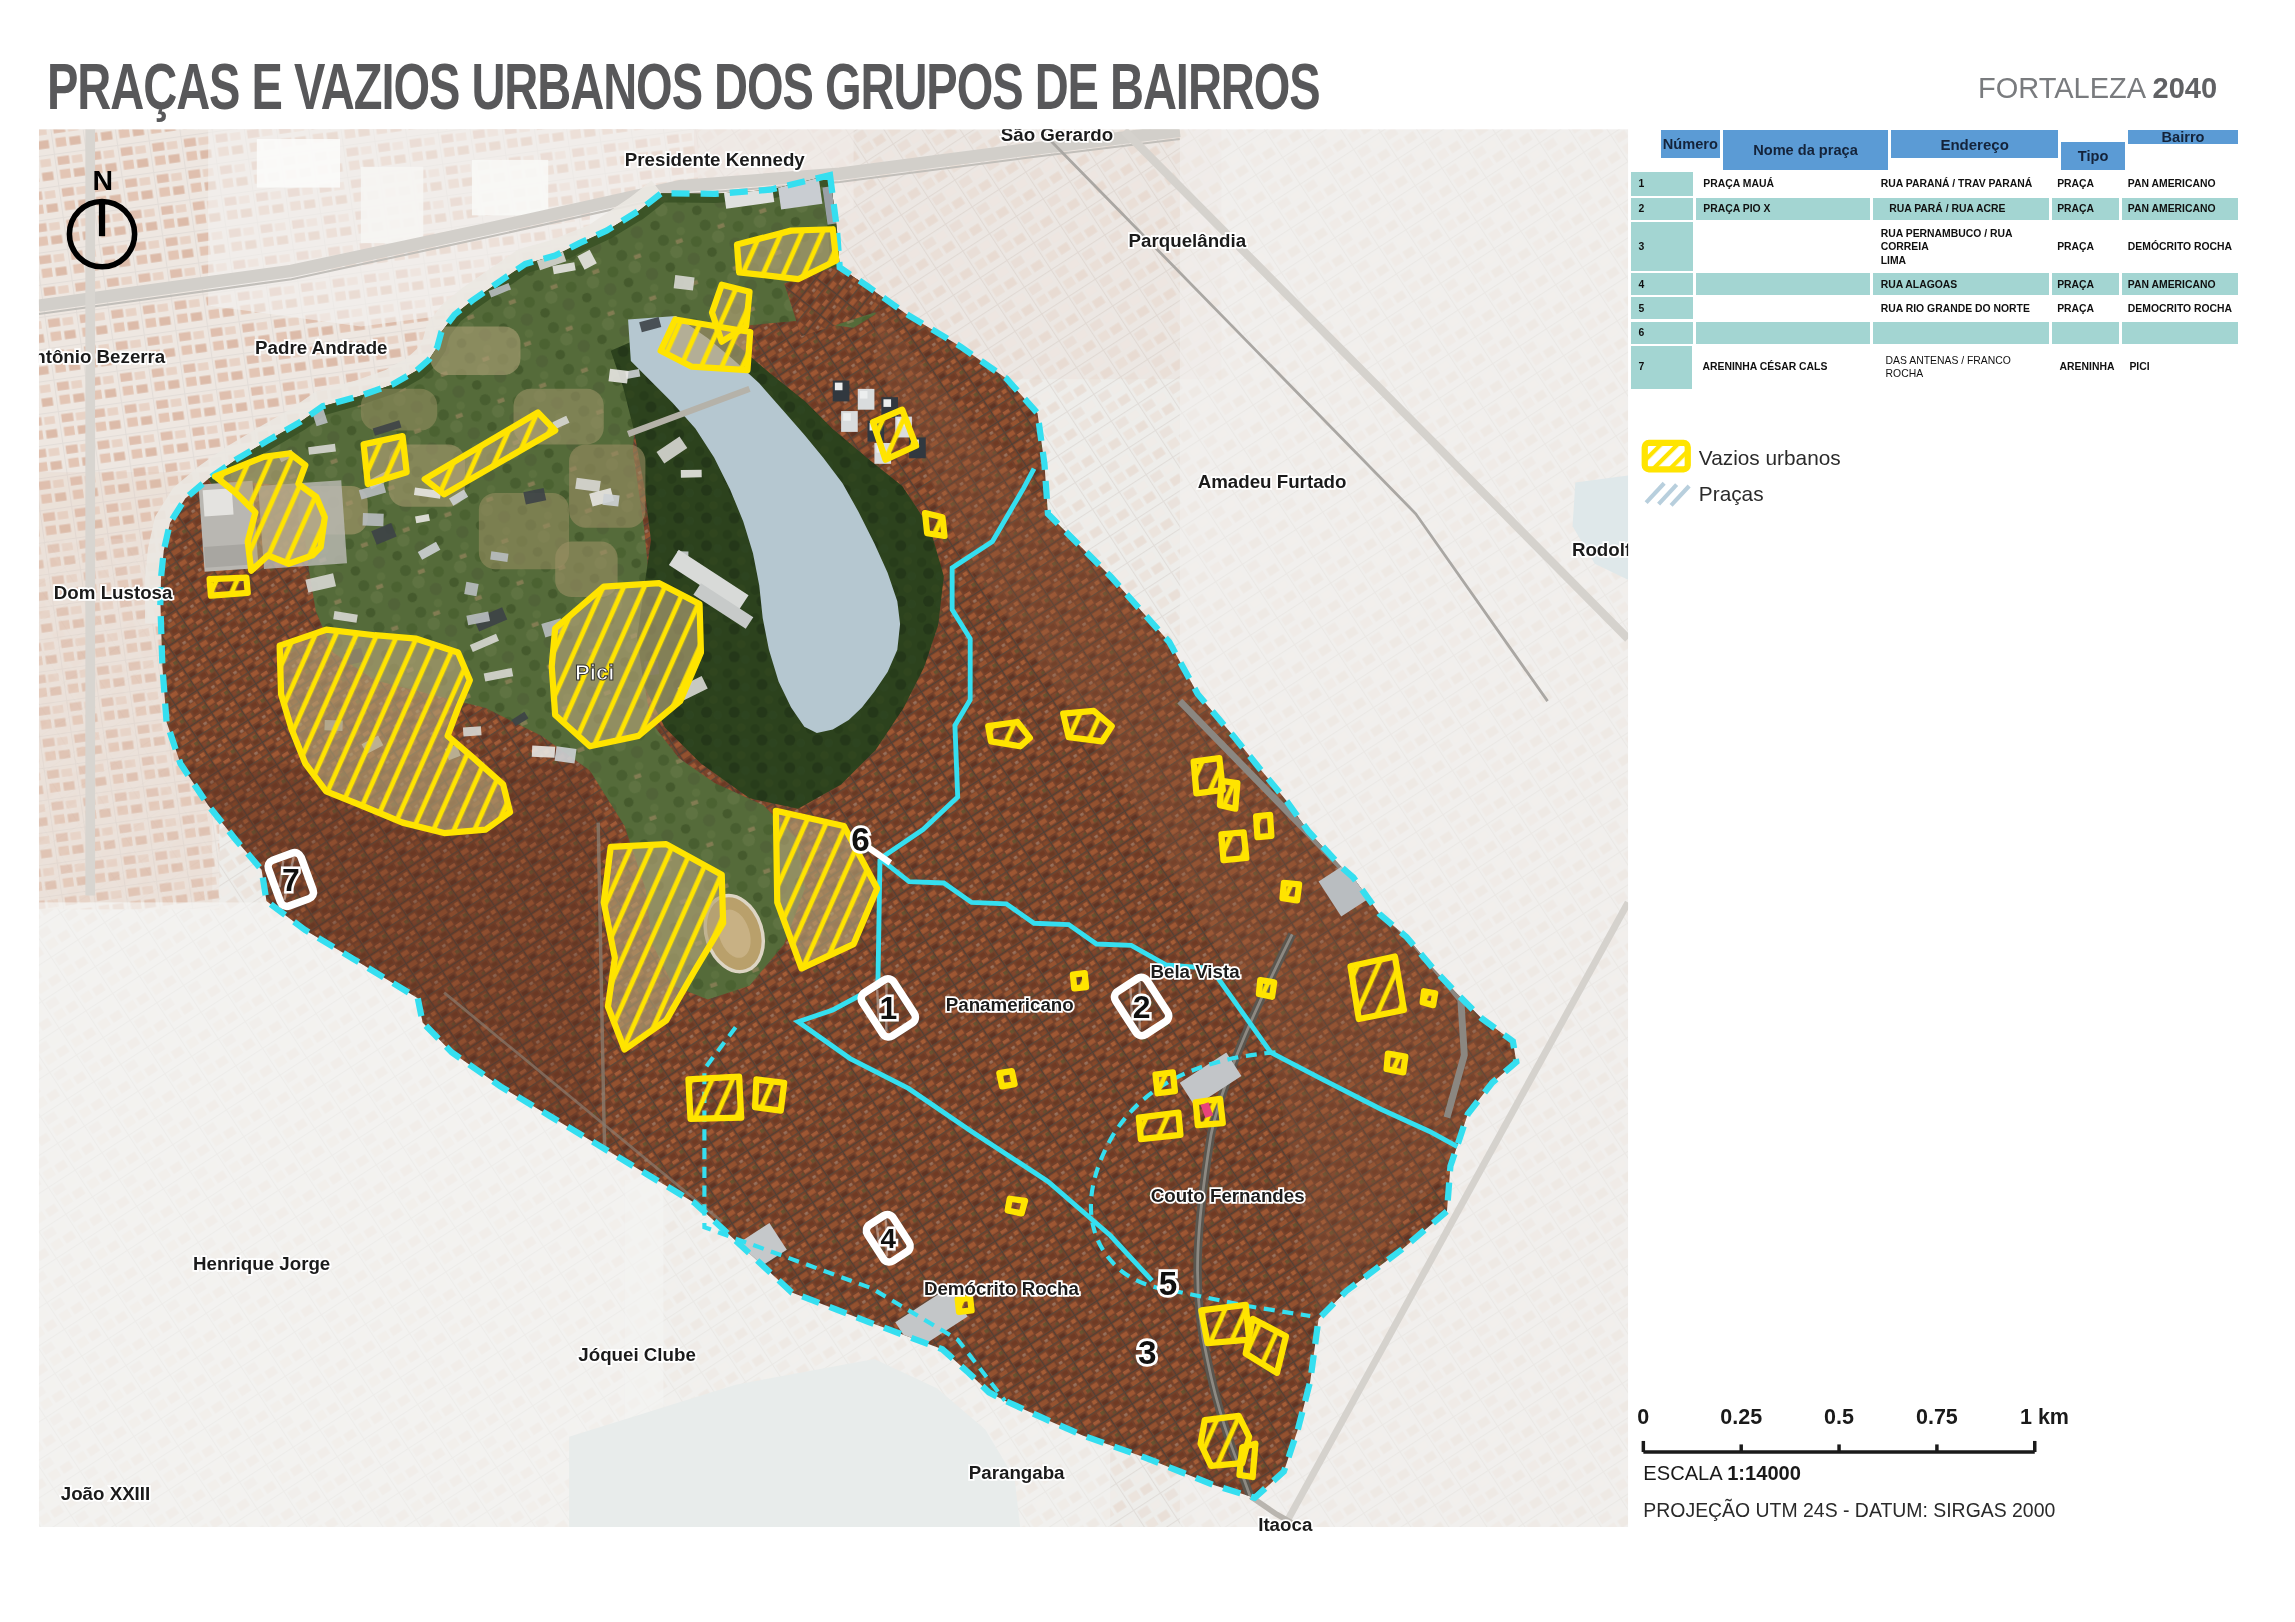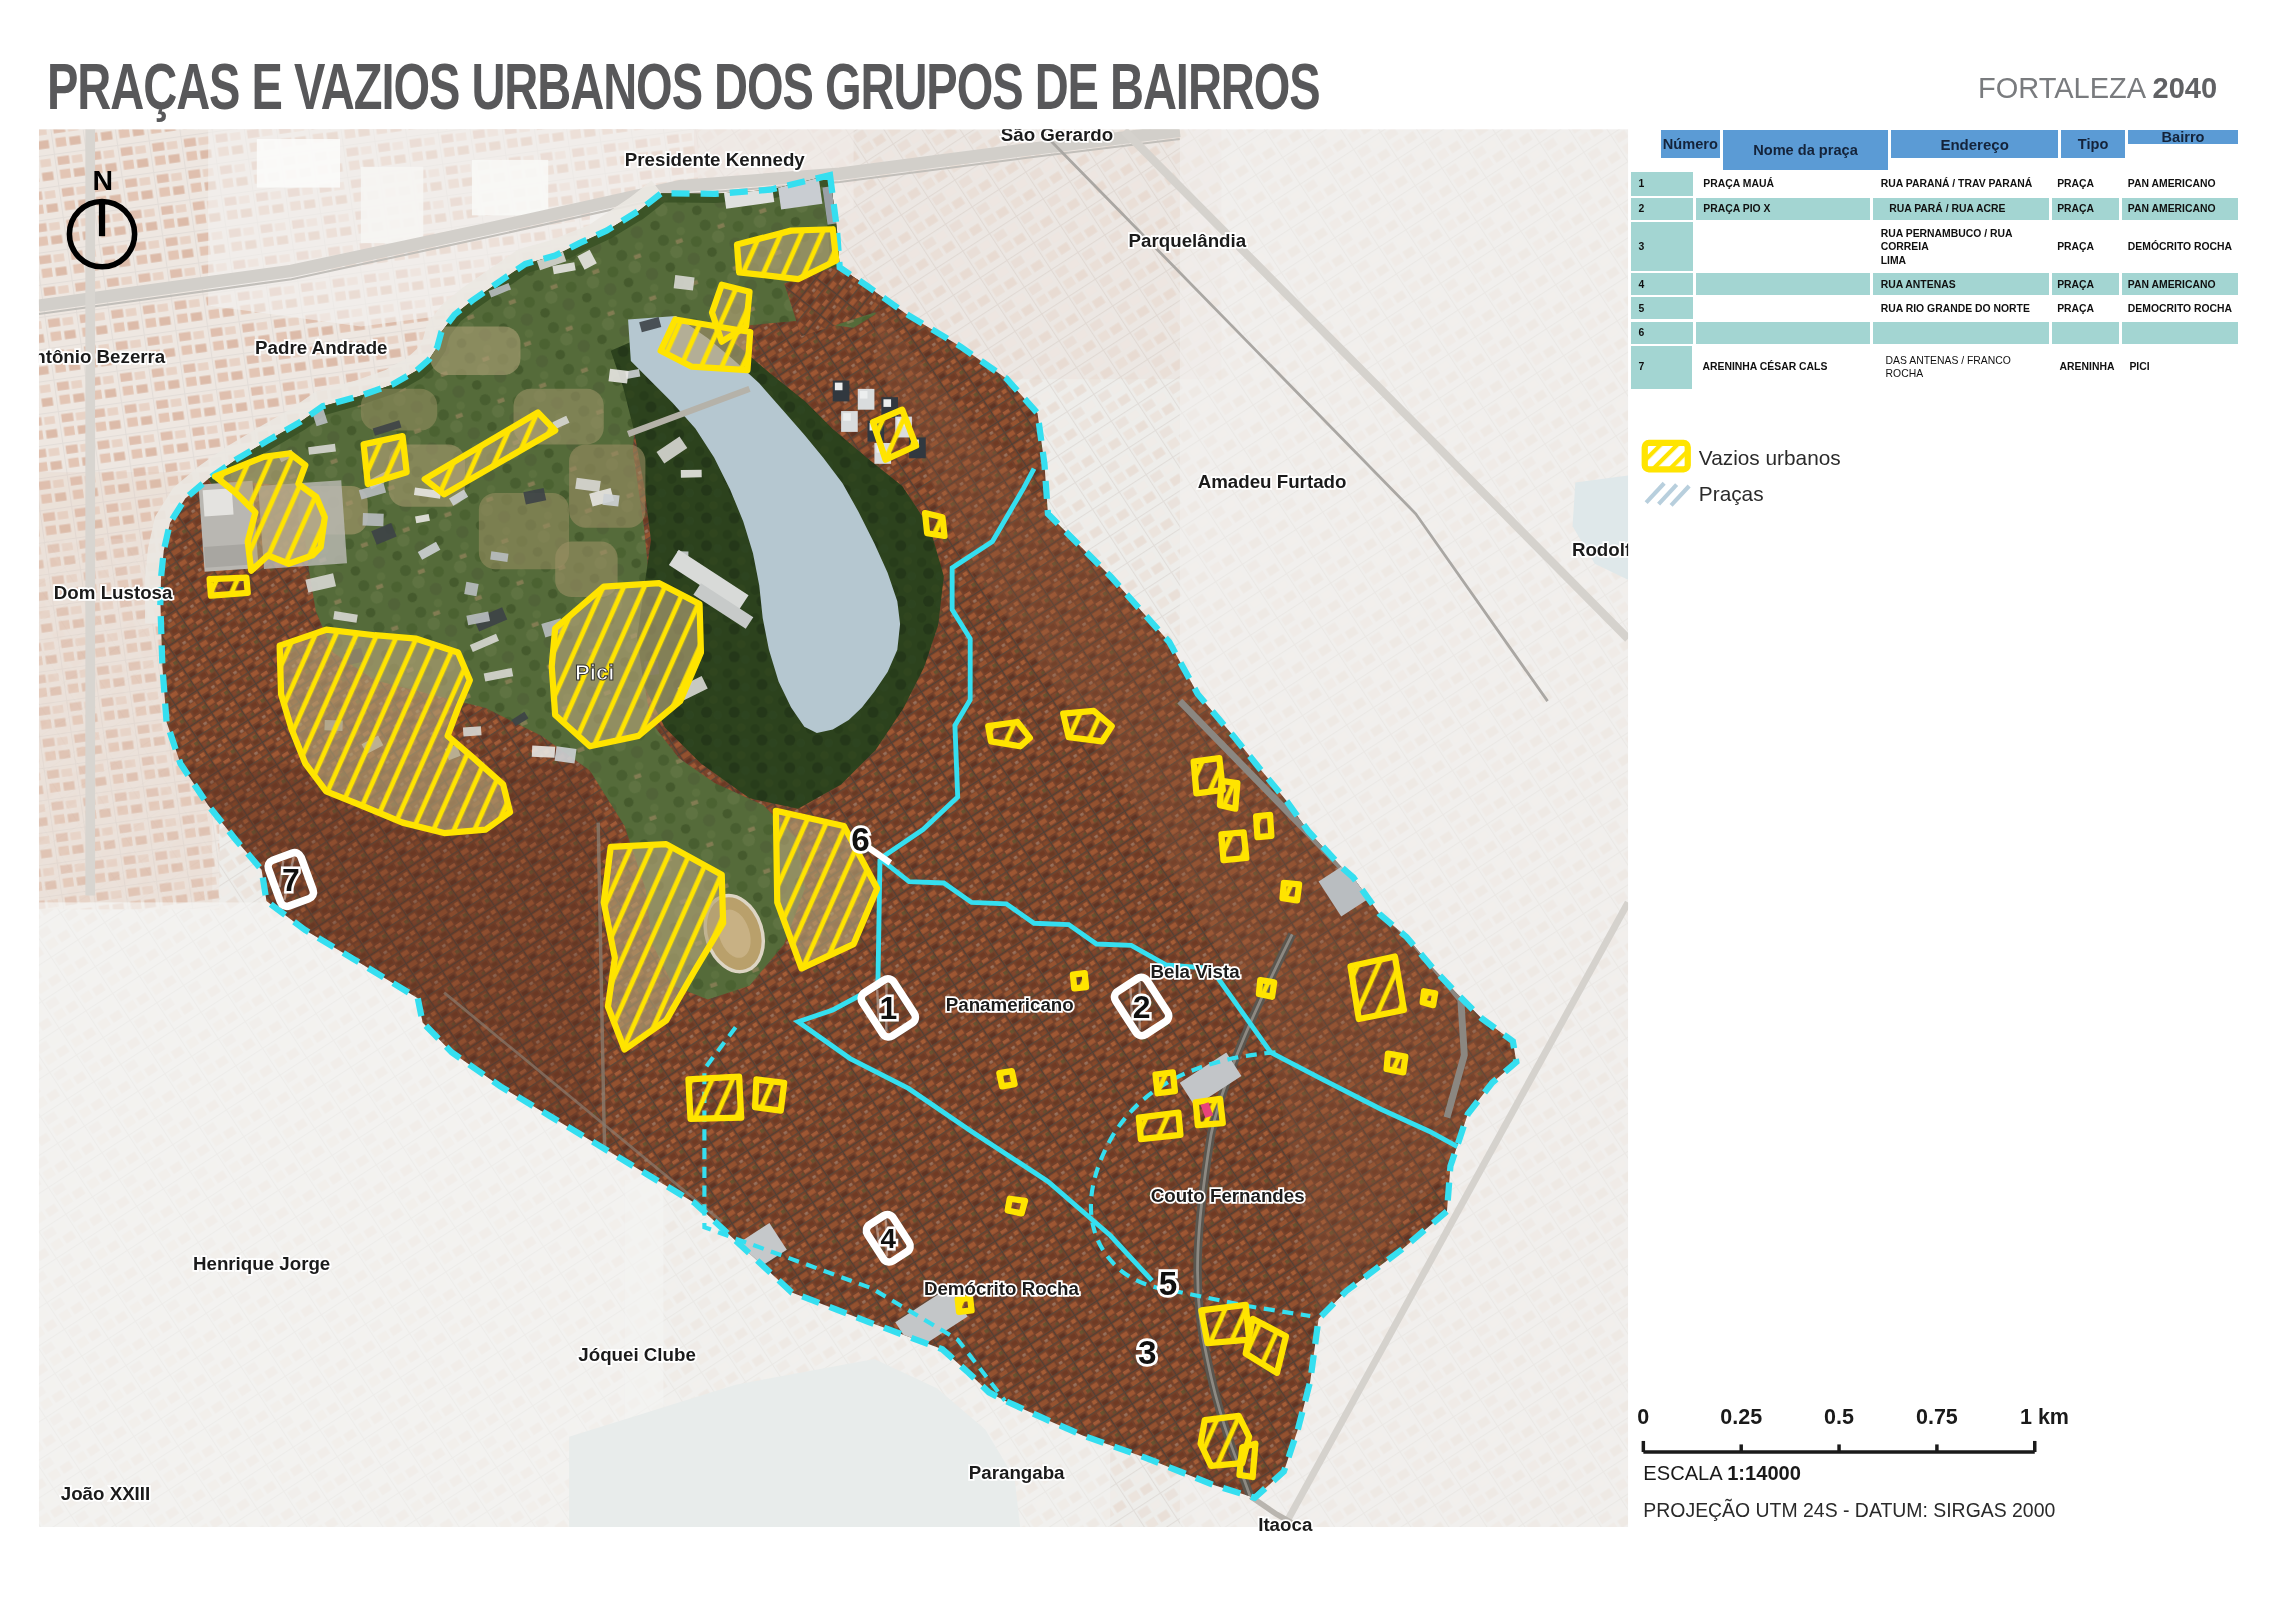--- a/index.html
+++ b/index.html
@@ -437,21 +437,21 @@
 
 <div style="position:absolute;left:47px;top:50px;font-size:64px;font-weight:bold;color:#58585a;white-space:nowrap;transform:scaleX(0.735);transform-origin:left;letter-spacing:-1.4px;">PRAÇAS E VAZIOS URBANOS DOS GRUPOS DE BAIRROS</div>
 
 <div style="position:absolute;left:1978px;top:72px;width:236px;text-align:right;font-size:29px;color:#797b7e;white-space:nowrap;">FORTALEZA <span style="font-weight:bold;color:#606164;">2040</span></div>
 
 <div style="position:absolute;left:1631px;top:130px;width:607px;font-family:'Liberation Sans',sans-serif;">
       <div style="display:flex;gap:2.8px;padding-left:30px;">
         <div style="width:62px;height:28px;background:#5b9bd5;display:flex;align-items:center;justify-content:center;font-weight:bold;font-size:14.6px;color:#14233a;">Número</div>
         <div style="width:175px;height:40px;background:#5b9bd5;display:flex;align-items:center;justify-content:center;font-weight:bold;font-size:14.6px;color:#14233a;">Nome da praça</div>
         <div style="width:176px;height:28px;background:#5b9bd5;display:flex;align-items:center;justify-content:center;font-weight:bold;font-size:15px;color:#14233a;">Endereço</div>
-        <div style="width:68px;height:28px;background:#5b9bd5;display:flex;align-items:center;justify-content:center;font-weight:bold;font-size:14.6px;color:#14233a;">Tipo</div>
+        <div style="width:68px;height:28px;background:#5b9bd5;display:flex;align-items:center;justify-content:center;font-weight:bold;font-size:14.6px;color:#14233a;margin-top:12px;">Tipo</div>
         <div style="width:116px;height:14px;background:#5b9bd5;display:flex;align-items:center;justify-content:center;font-weight:bold;font-size:14.6px;color:#14233a;">Bairro</div>
       </div>
       <div style="display:flex;gap:2.8px;margin-top:2.1px;">
         <div style="width:62px;height:24px;background:#a3d5d2;display:flex;align-items:center;padding-left:7.6px;box-sizing:border-box;font-weight:bold;font-size:10.4px;color:#101010;line-height:1.3;white-space:nowrap;overflow:hidden;">1</div>
         <div style="width:175px;height:24px;background:#ffffff;display:flex;align-items:center;padding-left:7.6px;box-sizing:border-box;font-weight:bold;font-size:10.4px;color:#101010;line-height:1.3;white-space:nowrap;overflow:hidden;">PRAÇA MAUÁ</div>
         <div style="width:176px;height:24px;background:#ffffff;display:flex;align-items:center;padding-left:7.6px;box-sizing:border-box;font-weight:bold;font-size:10.4px;color:#101010;line-height:1.3;white-space:nowrap;overflow:hidden;">RUA PARANÁ / TRAV PARANÁ</div>
         <div style="width:68px;height:24px;background:#ffffff;display:flex;align-items:center;padding-left:5.6px;box-sizing:border-box;font-weight:bold;font-size:10.4px;color:#101010;line-height:1.3;white-space:nowrap;overflow:hidden;">PRAÇA</div>
         <div style="width:116px;height:24px;background:#ffffff;display:flex;align-items:center;padding-left:5.6px;box-sizing:border-box;font-weight:bold;font-size:10.4px;color:#101010;line-height:1.3;white-space:nowrap;overflow:hidden;">PAN AMERICANO</div>
       </div>
       <div style="display:flex;gap:2.8px;margin-top:2.1px;">
@@ -464,21 +464,21 @@
       <div style="display:flex;gap:2.8px;margin-top:2.1px;">
         <div style="width:62px;height:49px;background:#a3d5d2;display:flex;align-items:center;padding-left:7.6px;box-sizing:border-box;font-weight:bold;font-size:10.4px;color:#101010;line-height:1.3;white-space:nowrap;overflow:hidden;">3</div>
         <div style="width:175px;height:49px;background:#ffffff;display:flex;align-items:center;padding-left:7.6px;box-sizing:border-box;font-weight:bold;font-size:10.4px;color:#101010;line-height:1.3;white-space:nowrap;overflow:hidden;"></div>
         <div style="width:176px;height:49px;background:#ffffff;display:flex;align-items:center;padding-left:7.6px;box-sizing:border-box;font-weight:bold;font-size:10.4px;color:#101010;line-height:1.3;">RUA PERNAMBUCO / RUA<br>CORREIA<br>LIMA</div>
         <div style="width:68px;height:49px;background:#ffffff;display:flex;align-items:center;padding-left:5.6px;box-sizing:border-box;font-weight:bold;font-size:10.4px;color:#101010;line-height:1.3;white-space:nowrap;overflow:hidden;">PRAÇA</div>
         <div style="width:116px;height:49px;background:#ffffff;display:flex;align-items:center;padding-left:5.6px;box-sizing:border-box;font-weight:bold;font-size:10.4px;color:#101010;line-height:1.3;white-space:nowrap;overflow:hidden;">DEMÓCRITO ROCHA</div>
       </div>
       <div style="display:flex;gap:2.8px;margin-top:2.1px;">
         <div style="width:62px;height:22px;background:#a3d5d2;display:flex;align-items:center;padding-left:7.6px;box-sizing:border-box;font-weight:bold;font-size:10.4px;color:#101010;line-height:1.3;white-space:nowrap;overflow:hidden;">4</div>
         <div style="width:175px;height:22px;background:#a3d5d2;display:flex;align-items:center;padding-left:7.6px;box-sizing:border-box;font-weight:bold;font-size:10.4px;color:#101010;line-height:1.3;white-space:nowrap;overflow:hidden;"></div>
-        <div style="width:176px;height:22px;background:#a3d5d2;display:flex;align-items:center;padding-left:7.6px;box-sizing:border-box;font-weight:bold;font-size:10.4px;color:#101010;line-height:1.3;white-space:nowrap;overflow:hidden;">RUA ANTENAS</div>
+        <div style="width:176px;height:22px;background:#a3d5d2;display:flex;align-items:center;padding-left:7.6px;box-sizing:border-box;font-weight:bold;font-size:10.4px;color:#101010;line-height:1.3;white-space:nowrap;overflow:hidden;">RUA ALAGOAS</div>
         <div style="width:68px;height:22px;background:#a3d5d2;display:flex;align-items:center;padding-left:5.6px;box-sizing:border-box;font-weight:bold;font-size:10.4px;color:#101010;line-height:1.3;white-space:nowrap;overflow:hidden;">PRAÇA</div>
         <div style="width:116px;height:22px;background:#a3d5d2;display:flex;align-items:center;padding-left:5.6px;box-sizing:border-box;font-weight:bold;font-size:10.4px;color:#101010;line-height:1.3;white-space:nowrap;overflow:hidden;">PAN AMERICANO</div>
       </div>
       <div style="display:flex;gap:2.8px;margin-top:2.1px;">
         <div style="width:62px;height:22px;background:#a3d5d2;display:flex;align-items:center;padding-left:7.6px;box-sizing:border-box;font-weight:bold;font-size:10.4px;color:#101010;line-height:1.3;white-space:nowrap;overflow:hidden;">5</div>
         <div style="width:175px;height:22px;background:#ffffff;display:flex;align-items:center;padding-left:7.6px;box-sizing:border-box;font-weight:bold;font-size:10.4px;color:#101010;line-height:1.3;white-space:nowrap;overflow:hidden;"></div>
         <div style="width:176px;height:22px;background:#ffffff;display:flex;align-items:center;padding-left:7.6px;box-sizing:border-box;font-weight:bold;font-size:10.4px;color:#101010;line-height:1.3;white-space:nowrap;overflow:hidden;">RUA RIO GRANDE DO NORTE</div>
         <div style="width:68px;height:22px;background:#ffffff;display:flex;align-items:center;padding-left:5.6px;box-sizing:border-box;font-weight:bold;font-size:10.4px;color:#101010;line-height:1.3;white-space:nowrap;overflow:hidden;">PRAÇA</div>
         <div style="width:116px;height:22px;background:#ffffff;display:flex;align-items:center;padding-left:5.6px;box-sizing:border-box;font-weight:bold;font-size:10.4px;color:#101010;line-height:1.3;white-space:nowrap;overflow:hidden;">DEMOCRITO ROCHA</div>
       </div>

